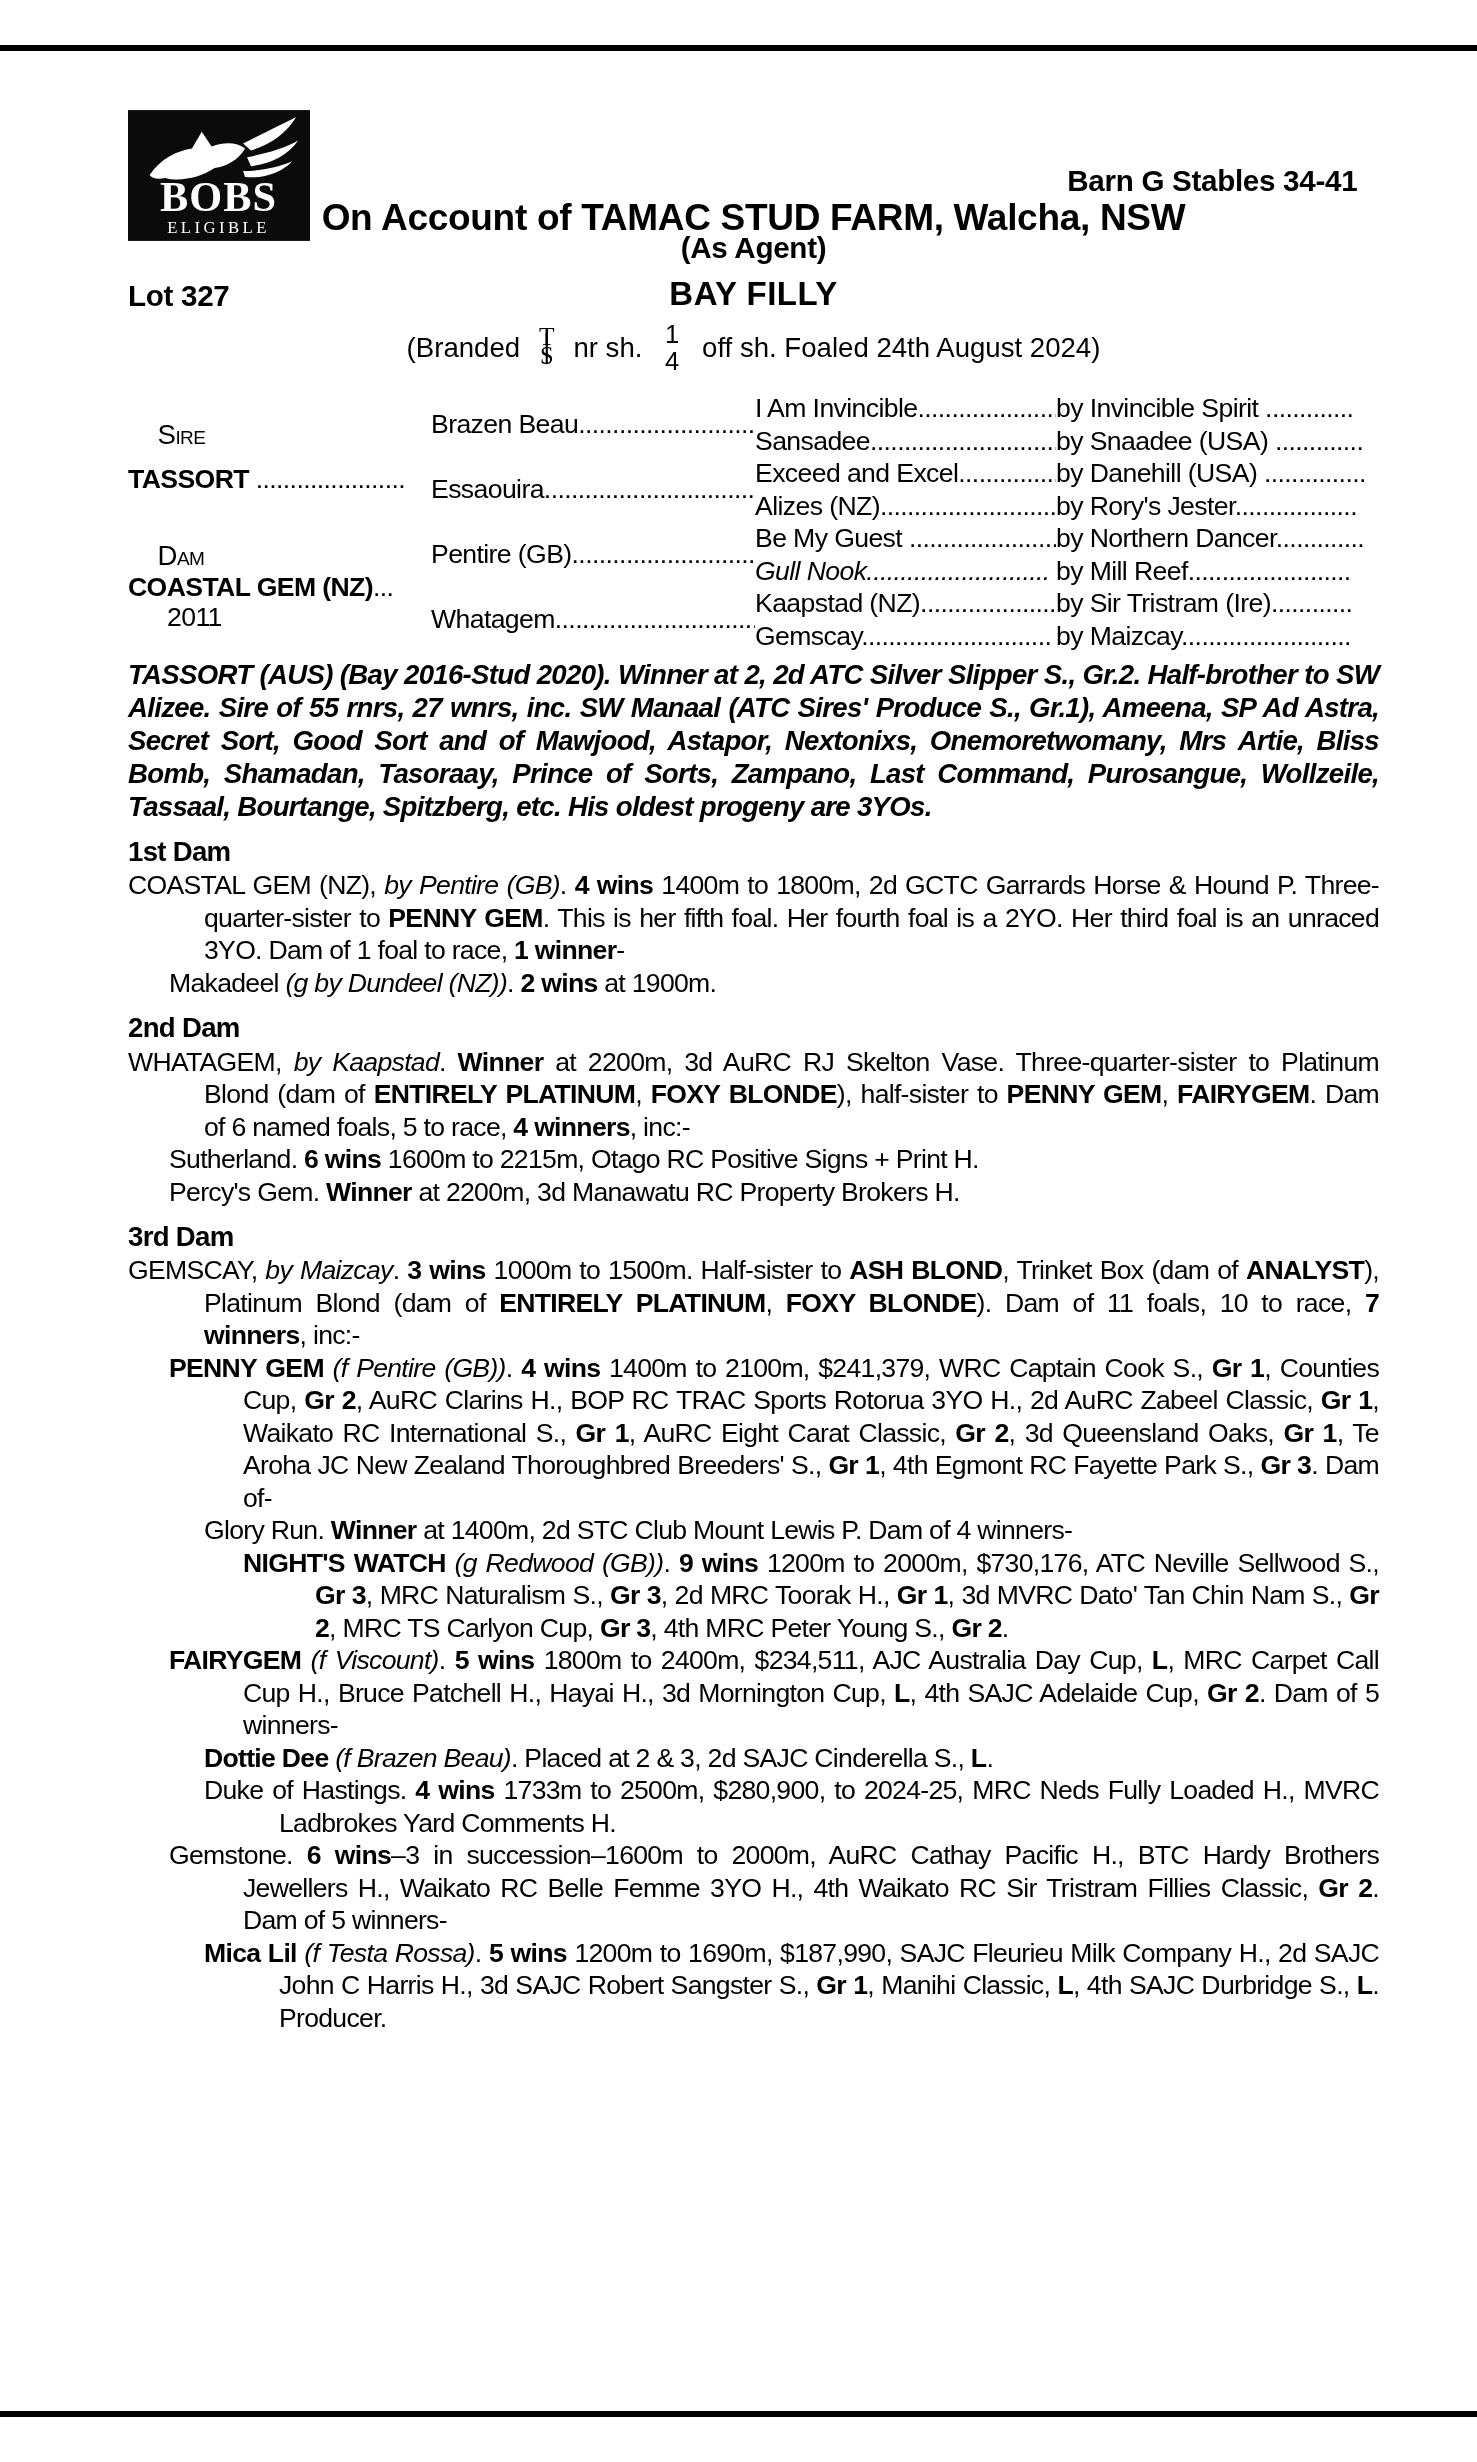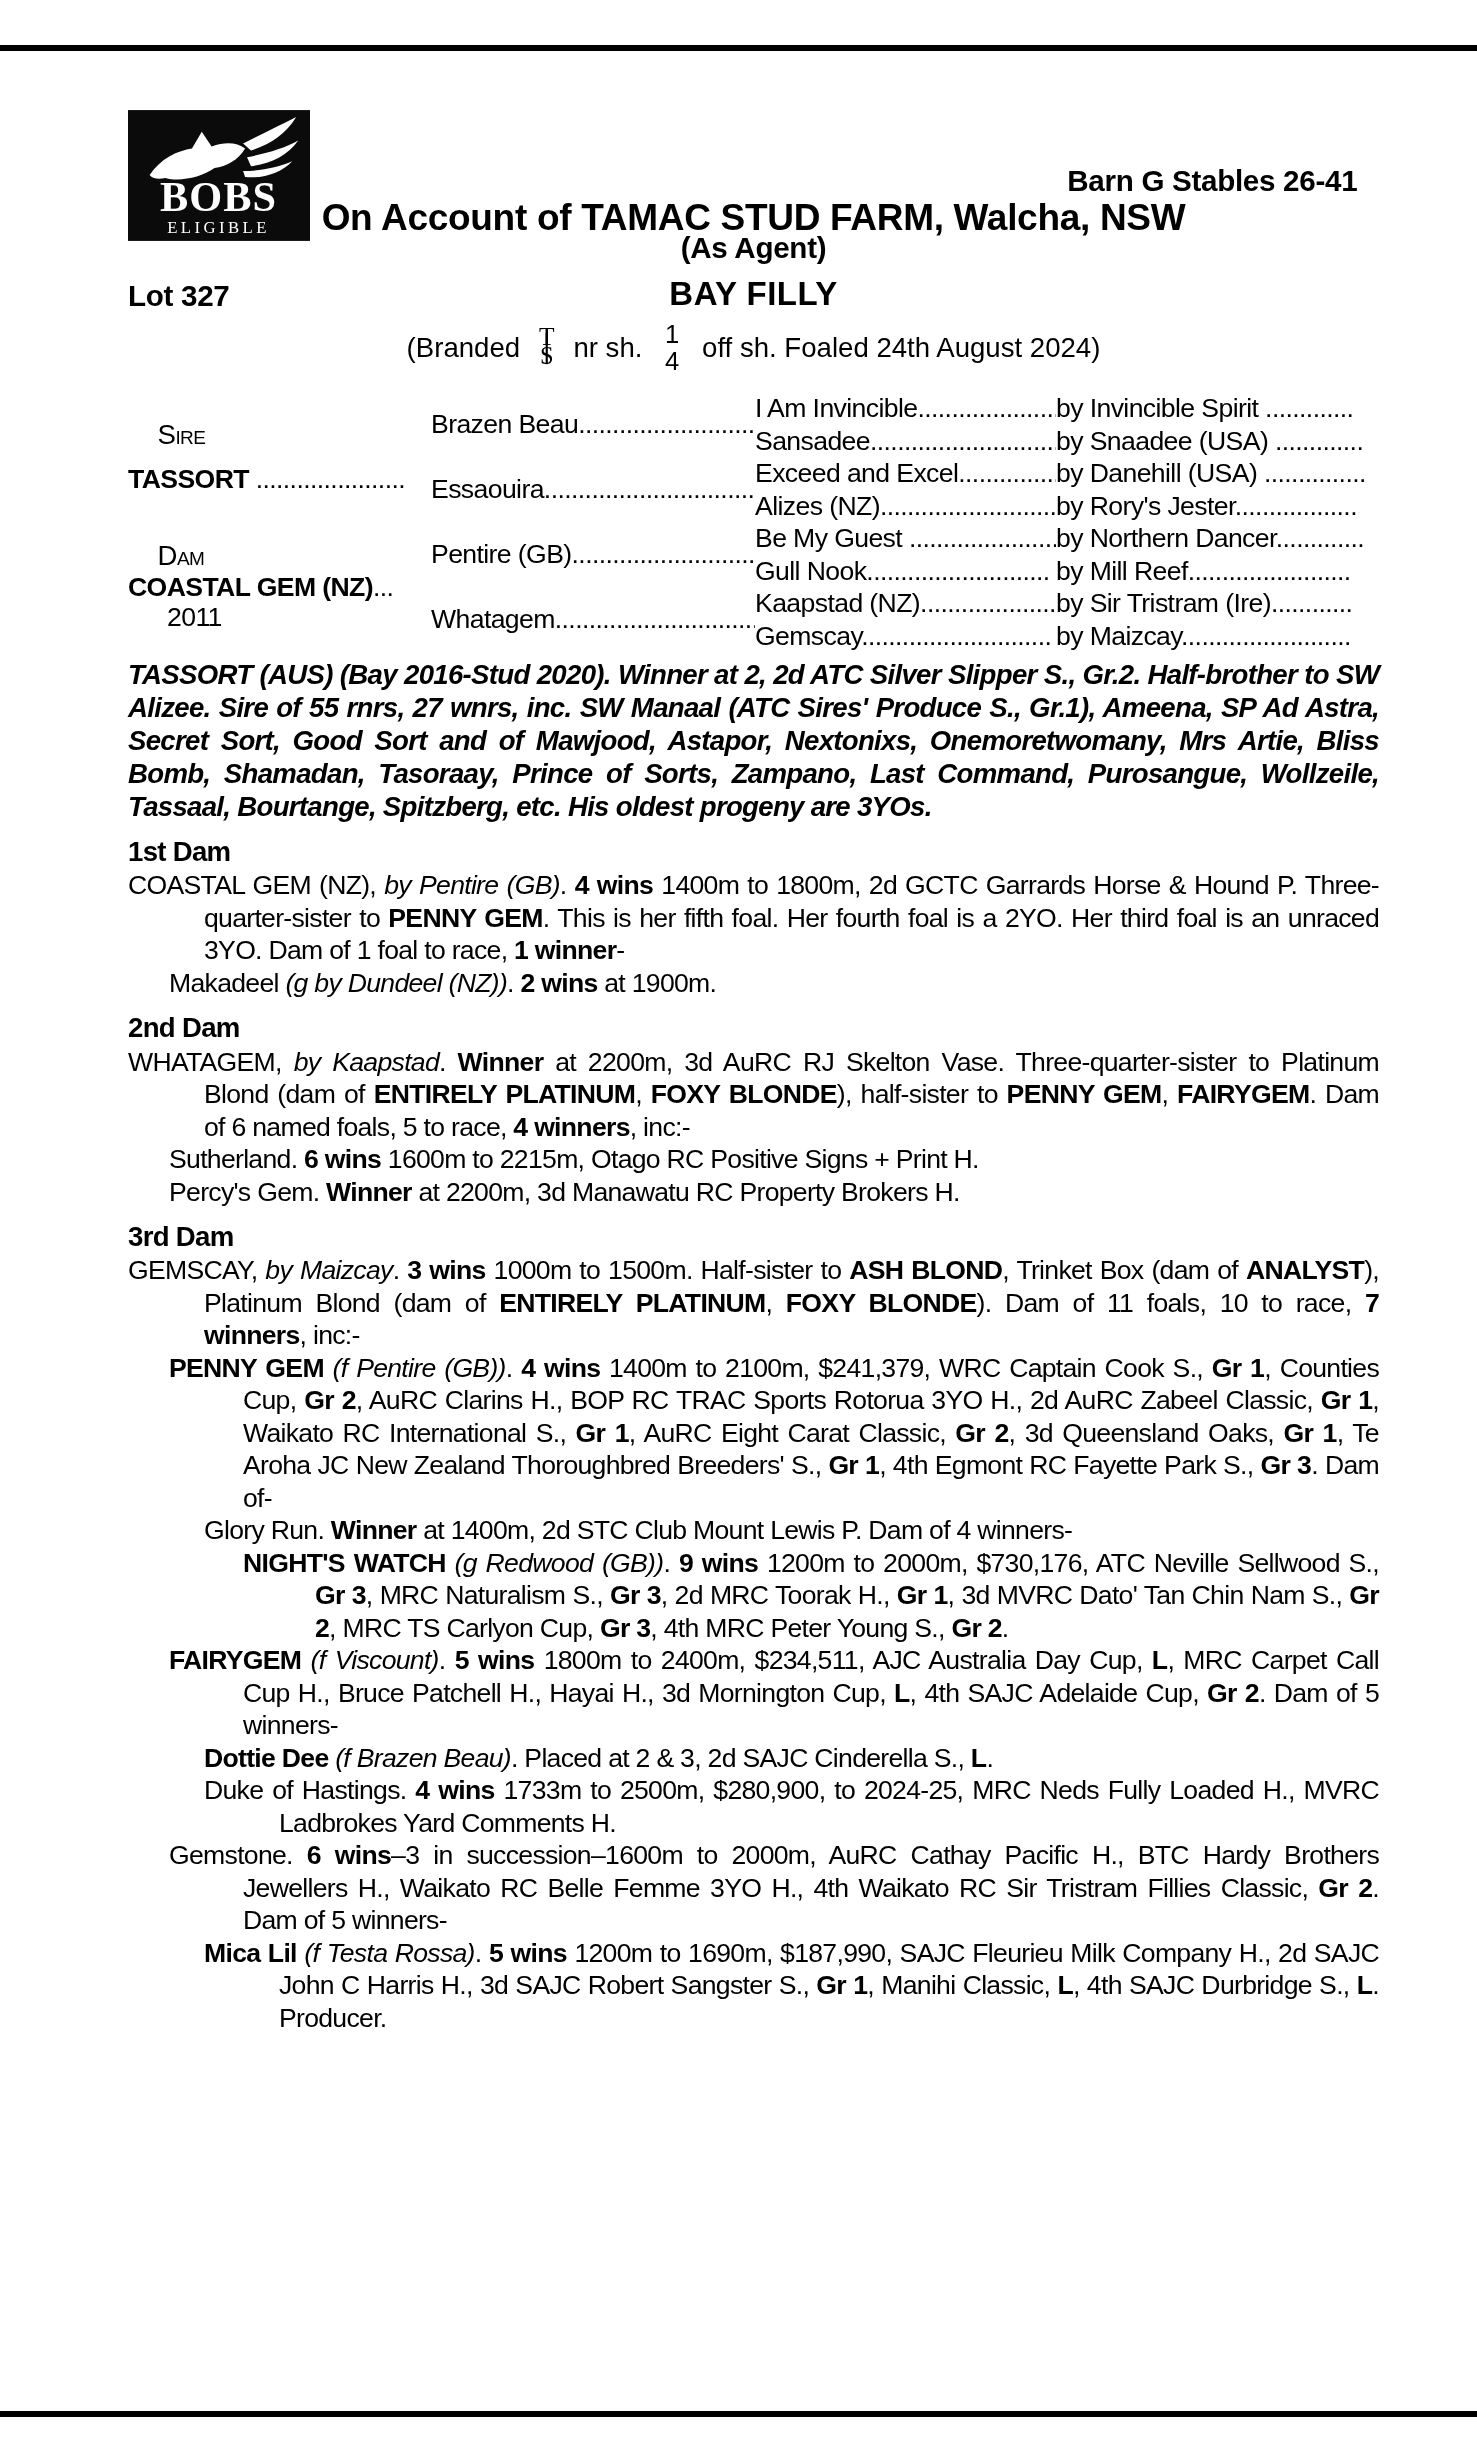--- a/index.html
+++ b/index.html
@@ -62,21 +62,21 @@
     <g fill="#ffffff">
       <path d="M22,66 C33,49 51,41 65,39 L75,22 L85,37 C99,32 111,33 119,39 C112,51 100,57 88,59 C74,69 52,73 38,69 C30,71 24,69 22,66 Z"></path>
       <path d="M117,34 C137,24 155,15 171,7 C160,25 144,35 125,41 Z"></path>
       <path d="M121,48 C141,44 159,39 173,31 C162,47 144,55 125,57 Z"></path>
       <path d="M117,62 C135,62 153,58 167,52 C156,64 137,70 119,68 Z"></path>
     </g>
     <text x="92" y="103" font-family="Liberation Serif, serif" font-weight="bold" font-size="43" fill="#ffffff" text-anchor="middle" letter-spacing="1">BOBS</text>
     <text x="92" y="125" font-family="Liberation Serif, serif" font-size="17" fill="#ffffff" text-anchor="middle" letter-spacing="3.5">ELIGIBLE</text>
   </svg>
 
-  <div class="hdr barn b" style="position:absolute;">Barn G Stables 26-41</div>
+  <div class="hdr barn b" style="position:absolute;">Barn G Stables 34-41</div>
   <div class="hdr account b" style="position:absolute;">On Account of TAMAC STUD FARM, Walcha, NSW</div>
   <div class="hdr agent b" style="position:absolute;">(As Agent)</div>
   <div class="lot b">Lot 327</div>
   <div class="hdr lotrow-title b" style="position:absolute;">BAY FILLY</div>
 
   <div class="brandline">
     <span>(Branded</span>
     <svg class="brandmark" viewBox="0 0 32 46" xmlns="http://www.w3.org/2000/svg" style="font-size:28px">
       <text x="16" y="20" font-family="Liberation Serif, serif" font-size="26" text-anchor="middle" fill="#000">T</text>
       <text x="16" y="40" font-family="Liberation Serif, serif" font-size="25" text-anchor="middle" fill="#000">S</text>
@@ -109,21 +109,21 @@
     <div class="pcell g3n" style="grid-row:1;">I Am Invincible......................</div>
     <div class="pcell g3b" style="grid-row:1;">by Invincible Spirit .............</div>
     <div class="pcell g3n" style="grid-row:2;">Sansadee............................</div>
     <div class="pcell g3b" style="grid-row:2;">by Snaadee (USA) .............</div>
     <div class="pcell g3n" style="grid-row:3;">Exceed and Excel...............</div>
     <div class="pcell g3b" style="grid-row:3;">by Danehill (USA) ...............</div>
     <div class="pcell g3n" style="grid-row:4;">Alizes (NZ)..........................</div>
     <div class="pcell g3b" style="grid-row:4;">by Rory's Jester..................</div>
     <div class="pcell g3n" style="grid-row:5;">Be My Guest ......................</div>
     <div class="pcell g3b" style="grid-row:5;">by Northern Dancer.............</div>
-    <div class="pcell g3n" style="grid-row:6;">Gull Nook...........................</div>
+    <div class="pcell g3n" style="grid-row:6;font-style:italic;">Gull Nook...........................</div>
     <div class="pcell g3b" style="grid-row:6;">by Mill Reef........................</div>
     <div class="pcell g3n" style="grid-row:7;">Kaapstad (NZ)....................</div>
     <div class="pcell g3b" style="grid-row:7;">by Sir Tristram (Ire)............</div>
     <div class="pcell g3n" style="grid-row:8;">Gemscay............................</div>
     <div class="pcell g3b" style="grid-row:8;">by Maizcay.........................</div>
   </div>
 
   <div class="flow">
     <p class="sirepara"><span class="b i">TASSORT (AUS) (Bay 2016-Stud 2020). Winner at 2, 2d ATC Silver Slipper S., Gr.2. Half-brother to SW Alizee. Sire of 55 rnrs, 27 wnrs, inc. SW Manaal (ATC Sires' Produce S., Gr.1), Ameena, SP Ad Astra, Secret Sort, Good Sort and of Mawjood, Astapor, Nextonixs, Onemoretwomany, Mrs Artie, Bliss Bomb, Shamadan, Tasoraay, Prince of Sorts, Zampano, Last Command, Purosangue, Wollzeile, Tassaal, Bourtange, Spitzberg, etc. His oldest progeny are 3YOs.</span></p>
     <div id="sections">

